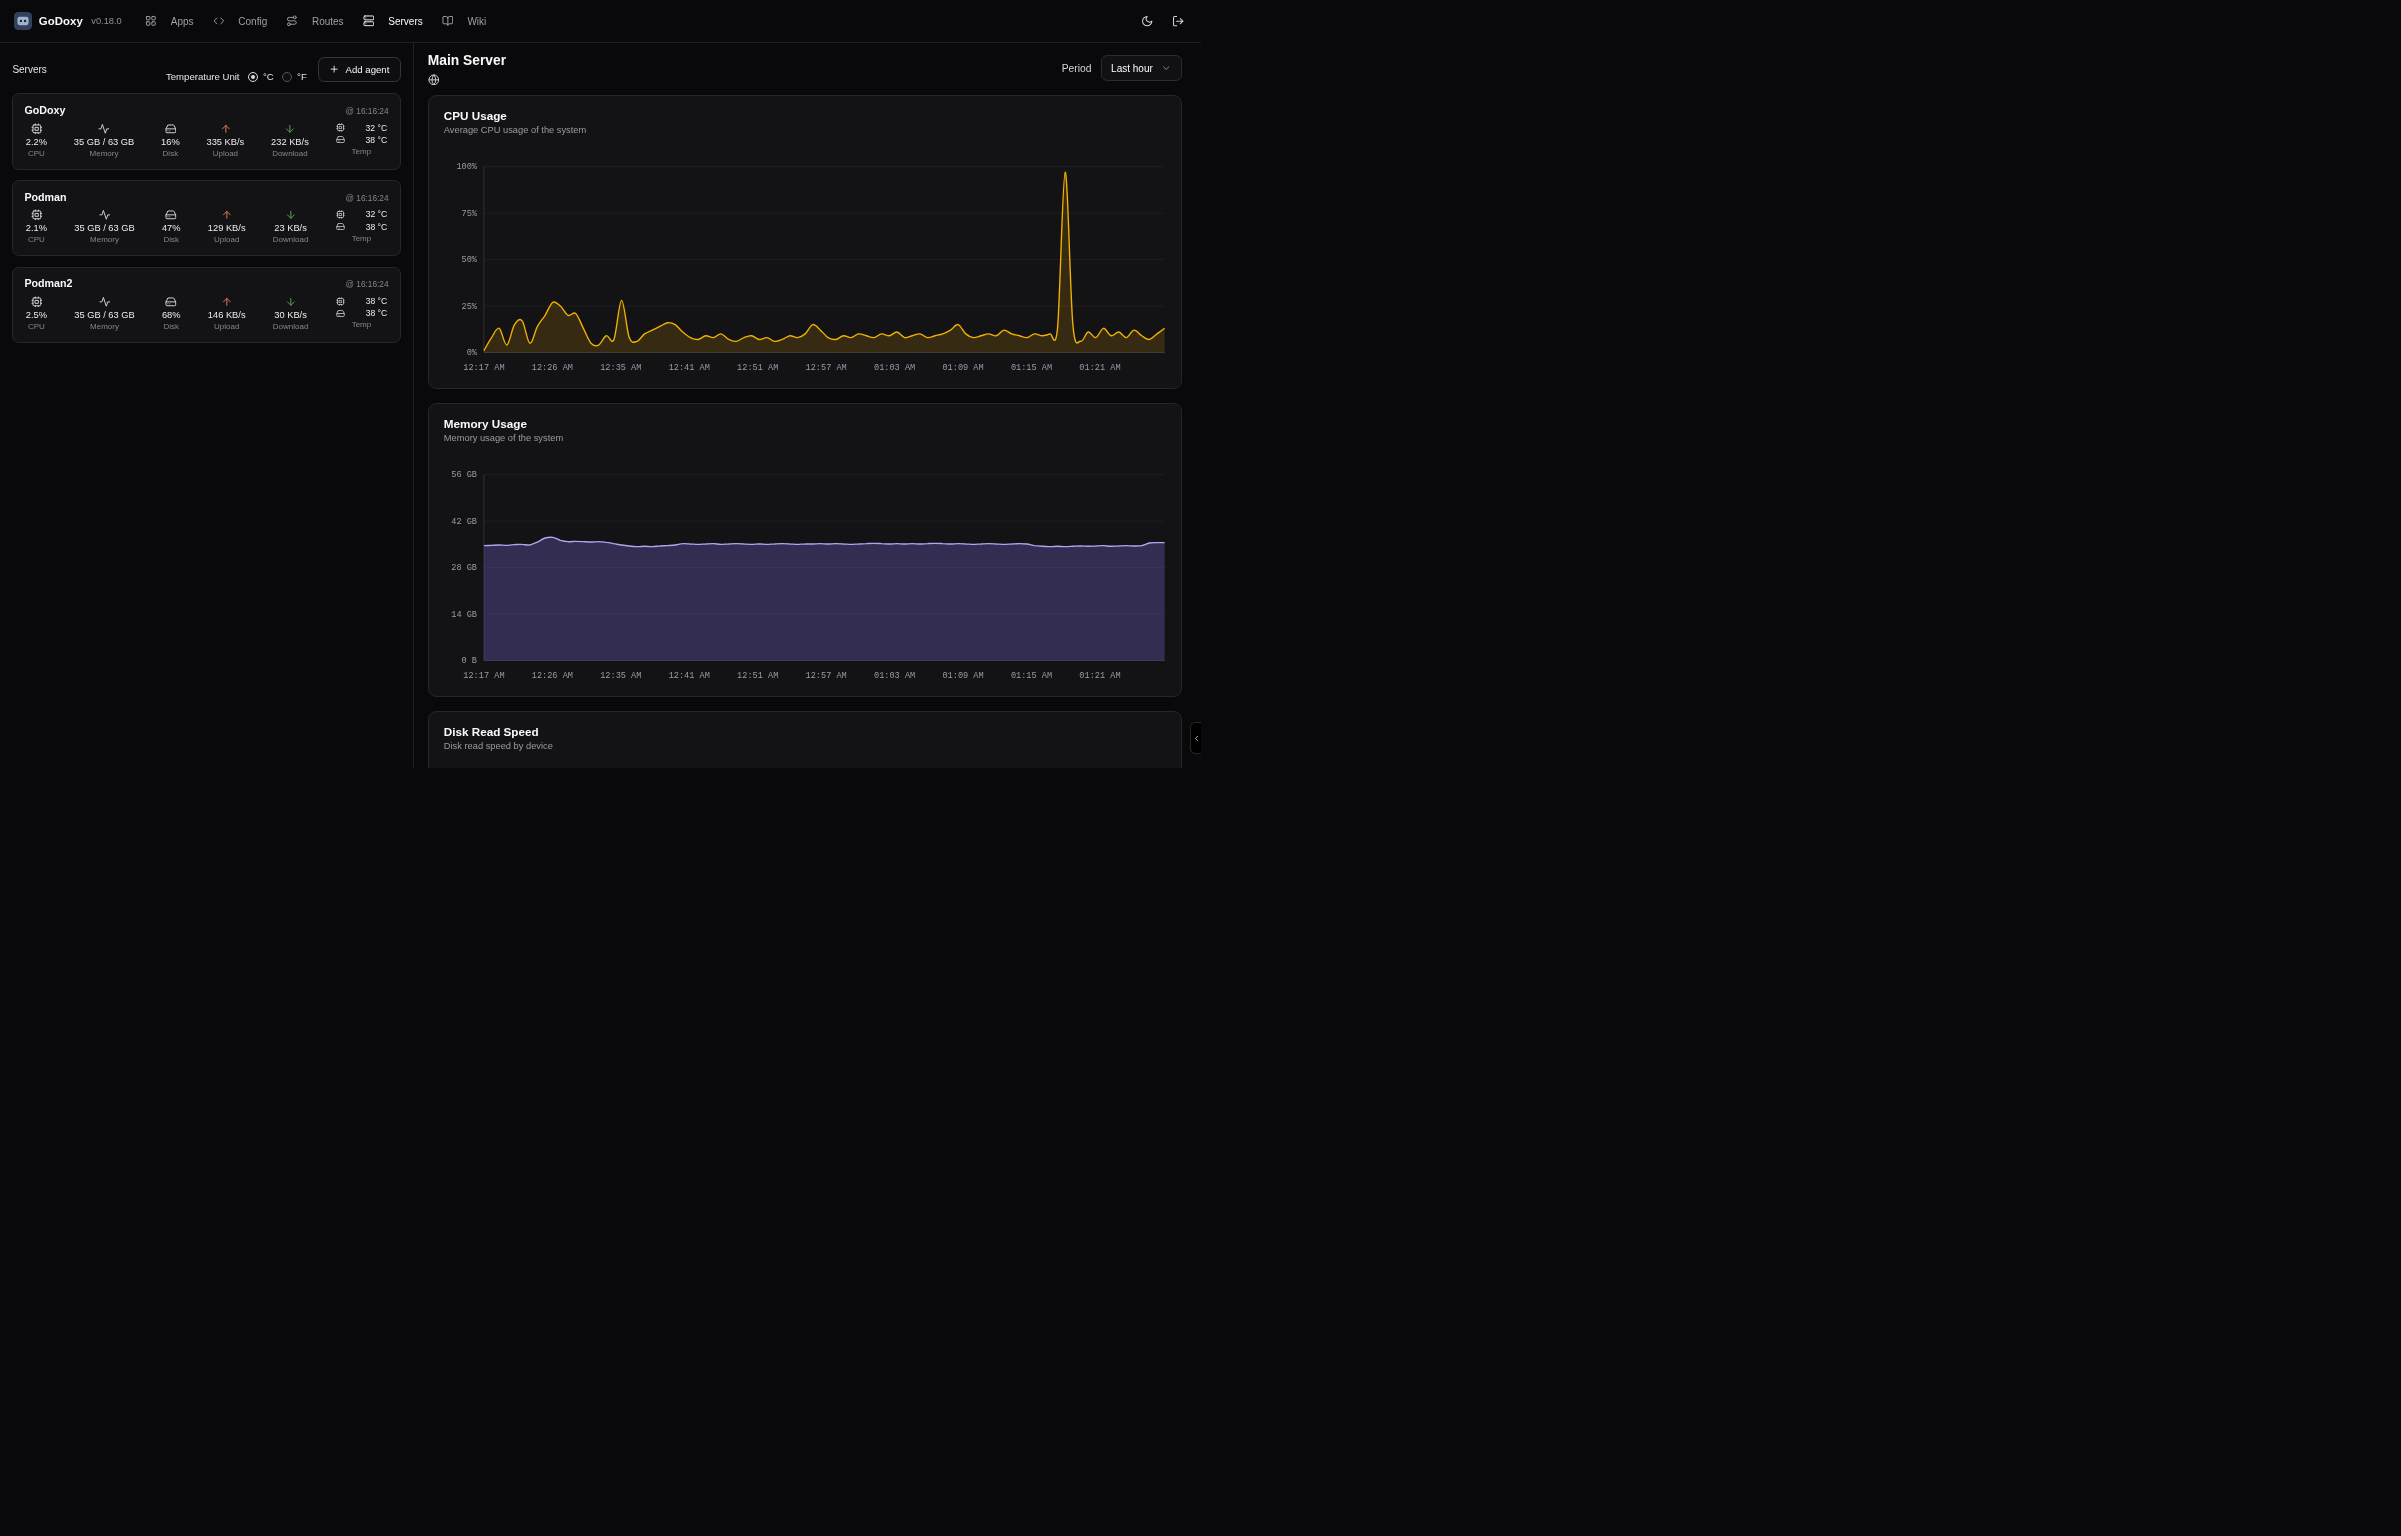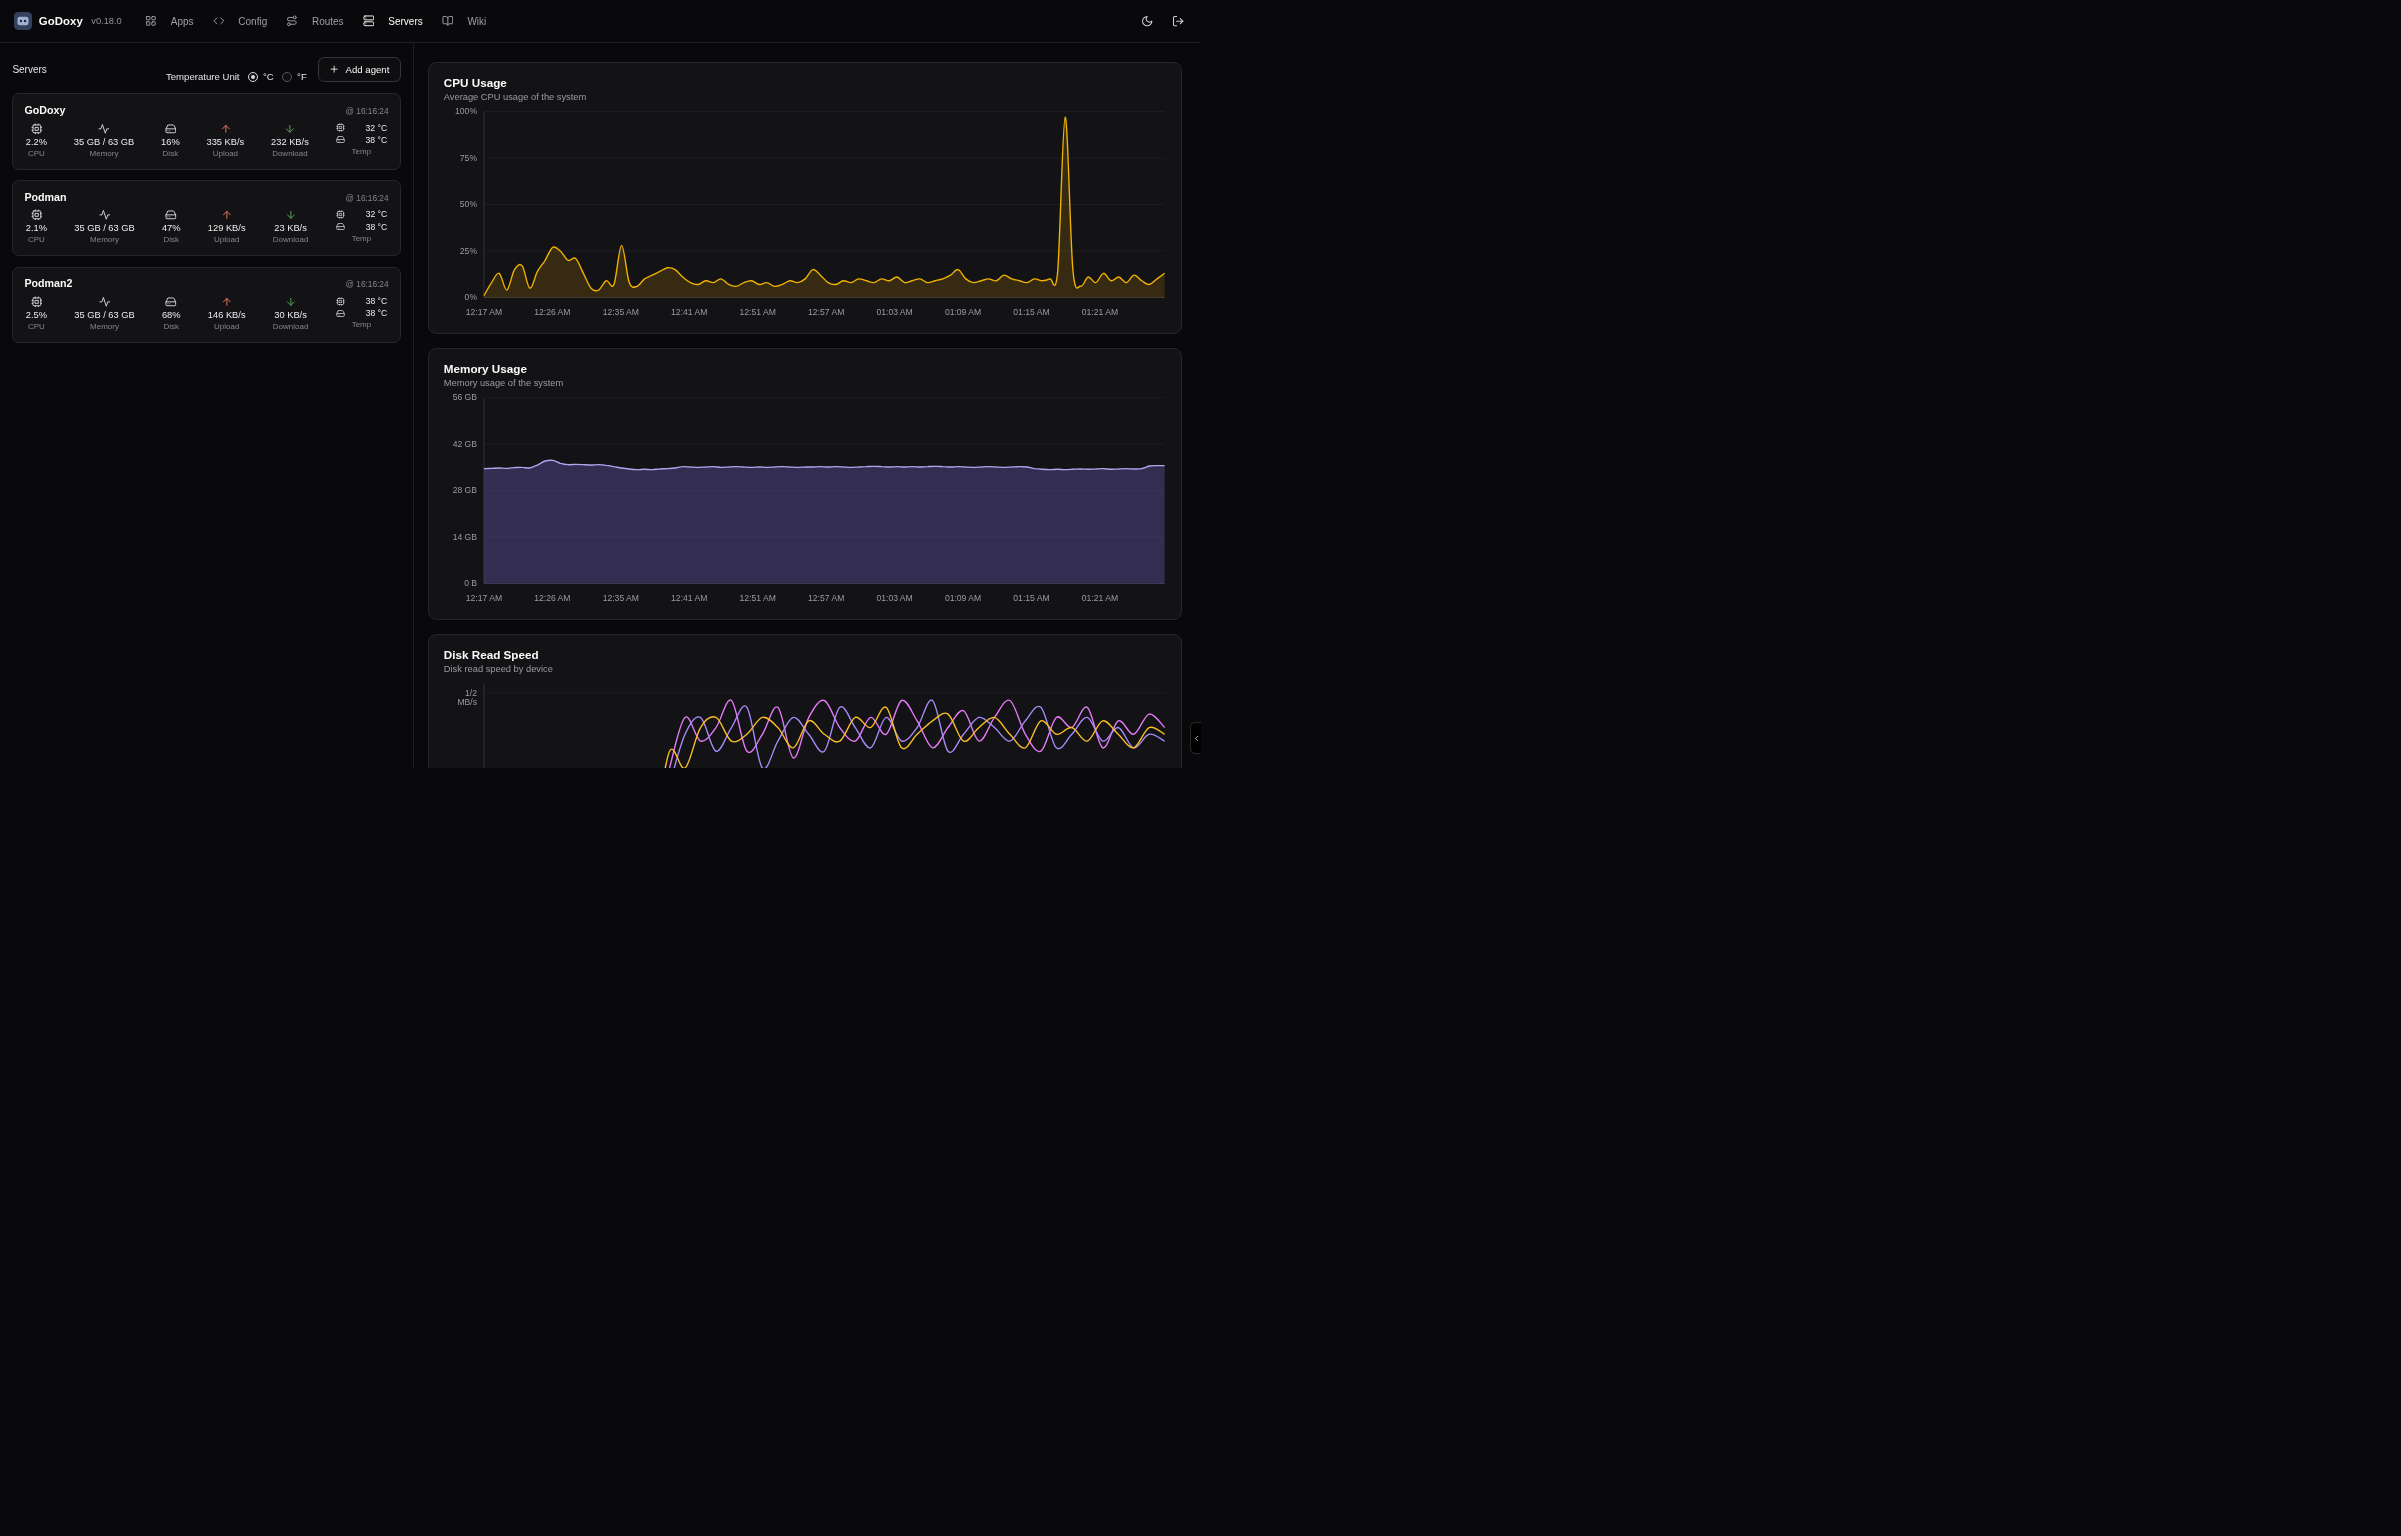--- a/index.html
+++ b/index.html
@@ -54,21 +54,21 @@
   .globe { margin-top:6.2px; color:#d4d4d8; width:11.7px; }
   .period { display:flex; align-items:center; gap:9px; margin-top:2.8px; }
   .period-label { font-size:10.3px; color:#d4d4d8; }
   .period-select { display:flex; align-items:center; gap:8.3px; height:26px; padding:0 9.6px; background:#111113; border:0.7px solid #2c2c31; border-radius:6.2px; font-size:10px; color:#fafafa; cursor:pointer; }
   .period-select .chev { color:#9f9fa6; display:flex; }
 
   .chart-card { background:#131316; border:0.7px solid #26262b; border-radius:8.3px; padding:12.4px 15px; margin-top:9.6px; }
   .chart-card + .chart-card, .chart-card.mt { margin-top:13.8px; }
   .chart-title { font-size:11.7px; font-weight:700; }
   .chart-sub { font-size:9.3px; color:#9a9aa3; margin-top:3.4px; }
-  .chart-box { margin-top:4px; height:215px; width:100%; }
+  .chart-box { margin-top:26px; height:215px; width:100%;font-family:Liberation Mono, monospace; }
 
   .collapse-tab { position:absolute; right:0; top:722px; width:11px; height:32px; background:#000; border:0.7px solid #26262b; border-right:none; border-radius:5.5px 0 0 5.5px; display:flex; align-items:center; justify-content:center; color:#e4e4e7; cursor:pointer; }
 </style>
 </head>
 <body>
 
 <svg width="0" height="0" style="position:absolute">
   <defs>
     <symbol id="i-grid" viewBox="0 0 24 24">
         <rect x="3" y="3" width="7" height="7" rx="1"></rect>
@@ -453,20 +453,39 @@
                 <span>38 °C</span>
               </div>
           </div>
           <span class="stat-label">Temp</span>
         </div>
       </div>
     </div>
   </div>
 
   <div class="main">
+    <div class="main-header">
+      <div>
+        <div class="main-title">Main Server</div>
+        <svg class="ic globe" width="11.7" height="11.7" viewBox="0 0 17 17">
+            <use href="#i-globe"></use>
+          </svg>
+      </div>
+      <div class="period">
+        <span class="period-label">Period</span>
+        <div class="period-select">
+          <span>Last hour</span>
+          <span class="chev">
+              <svg class="ic" width="10.3" height="10.3" viewBox="0 0 15 15">
+                <use href="#i-chev-down"></use>
+              </svg>
+            </span>
+        </div>
+      </div>
+    </div>
 
     <div class="chart-card">
       <div class="chart-title">CPU Usage</div>
       <div class="chart-sub">Average CPU usage of the system</div>
       <div class="chart-box" id="chart-0"><svg width="722" height="215" viewBox="0 0 1049 312">
             <line x1="58" y1="8" x2="1047" y2="8" stroke="#232329" stroke-width="1"></line>
             <text x="48" y="12" fill="#9a9aa3" font-size="12.5" text-anchor="end"><tspan x="48" dy="0">100%</tspan></text>
             <line x1="58" y1="75.5" x2="1047" y2="75.5" stroke="#232329" stroke-width="1"></line>
             <text x="48" y="79.5" fill="#9a9aa3" font-size="12.5" text-anchor="end"><tspan x="48" dy="0">75%</tspan></text>
             <line x1="58" y1="143" x2="1047" y2="143" stroke="#232329" stroke-width="1"></line>

